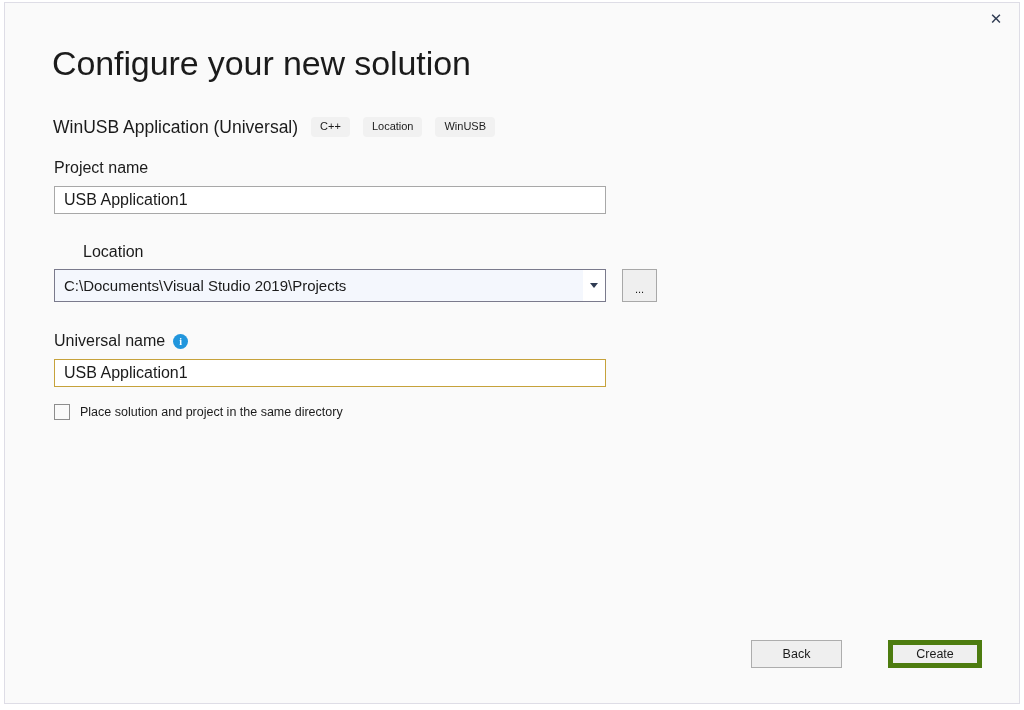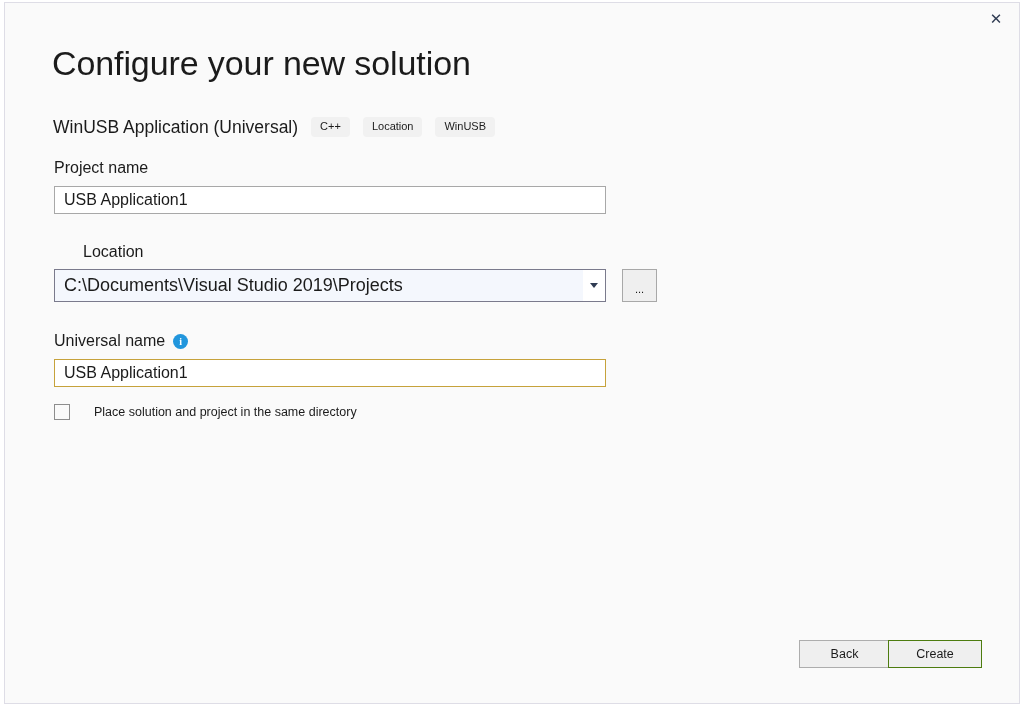--- a/index.html
+++ b/index.html
@@ -144,21 +144,21 @@
     left: 49px; top: 266px; width: 552px; height: 33px;
     box-sizing: border-box;
     background: #f4f7fd;
     border: 1px solid #7a7a8c;
     display: flex;
     align-items: center;
     cursor: pointer;
   }
   .combo-value {
     flex: 1;
-    font-size: 18px;
+    font-size: 15px;
     color: #1b1b1b;
     padding-left: 9px;
     white-space: nowrap;
     overflow: hidden;
   }
   .combo-arrow {
     width: 22px;
     height: 100%;
     display: flex;
     align-items: center;
@@ -199,47 +199,47 @@
     cursor: pointer;
   }
   .checkbox-box {
     width: 16px; height: 16px;
     box-sizing: border-box;
     border: 1px solid #8d8d8d;
     background: #fafafa;
     cursor: pointer;
   }
   .checkbox-label {
-    margin-left: 24px;
+    margin-left: 10px;
     font-size: 12.5px;
     color: #1b1b1b;
     white-space: nowrap;
   }
 
   
   .footer-btn {
     position: absolute;
     height: 28px;
     box-sizing: border-box;
     background: #efefef;
     font-size: 12.5px;
     color: #1b1b1b;
     cursor: pointer;
     font-family: "Liberation Sans", sans-serif;
     display: flex;
     align-items: center;
     justify-content: center;
   }
   .btn-back {
-    left: 794px; top: 637px; width: 91px;
+    left: 746px; top: 637px; width: 91px;
     border: 1px solid #adadad;
   }
   .btn-create {
     left: 883px; top: 637px; width: 94px;
-    border: 1px solid #4d7c0f;
+    border: 5px solid #4d7c0f;
   }
 </style>
 </head>
 <body>
 
 <div class="window">
 
   <button class="close-btn">
     <span class="close-glyph">✕</span>
   </button>

